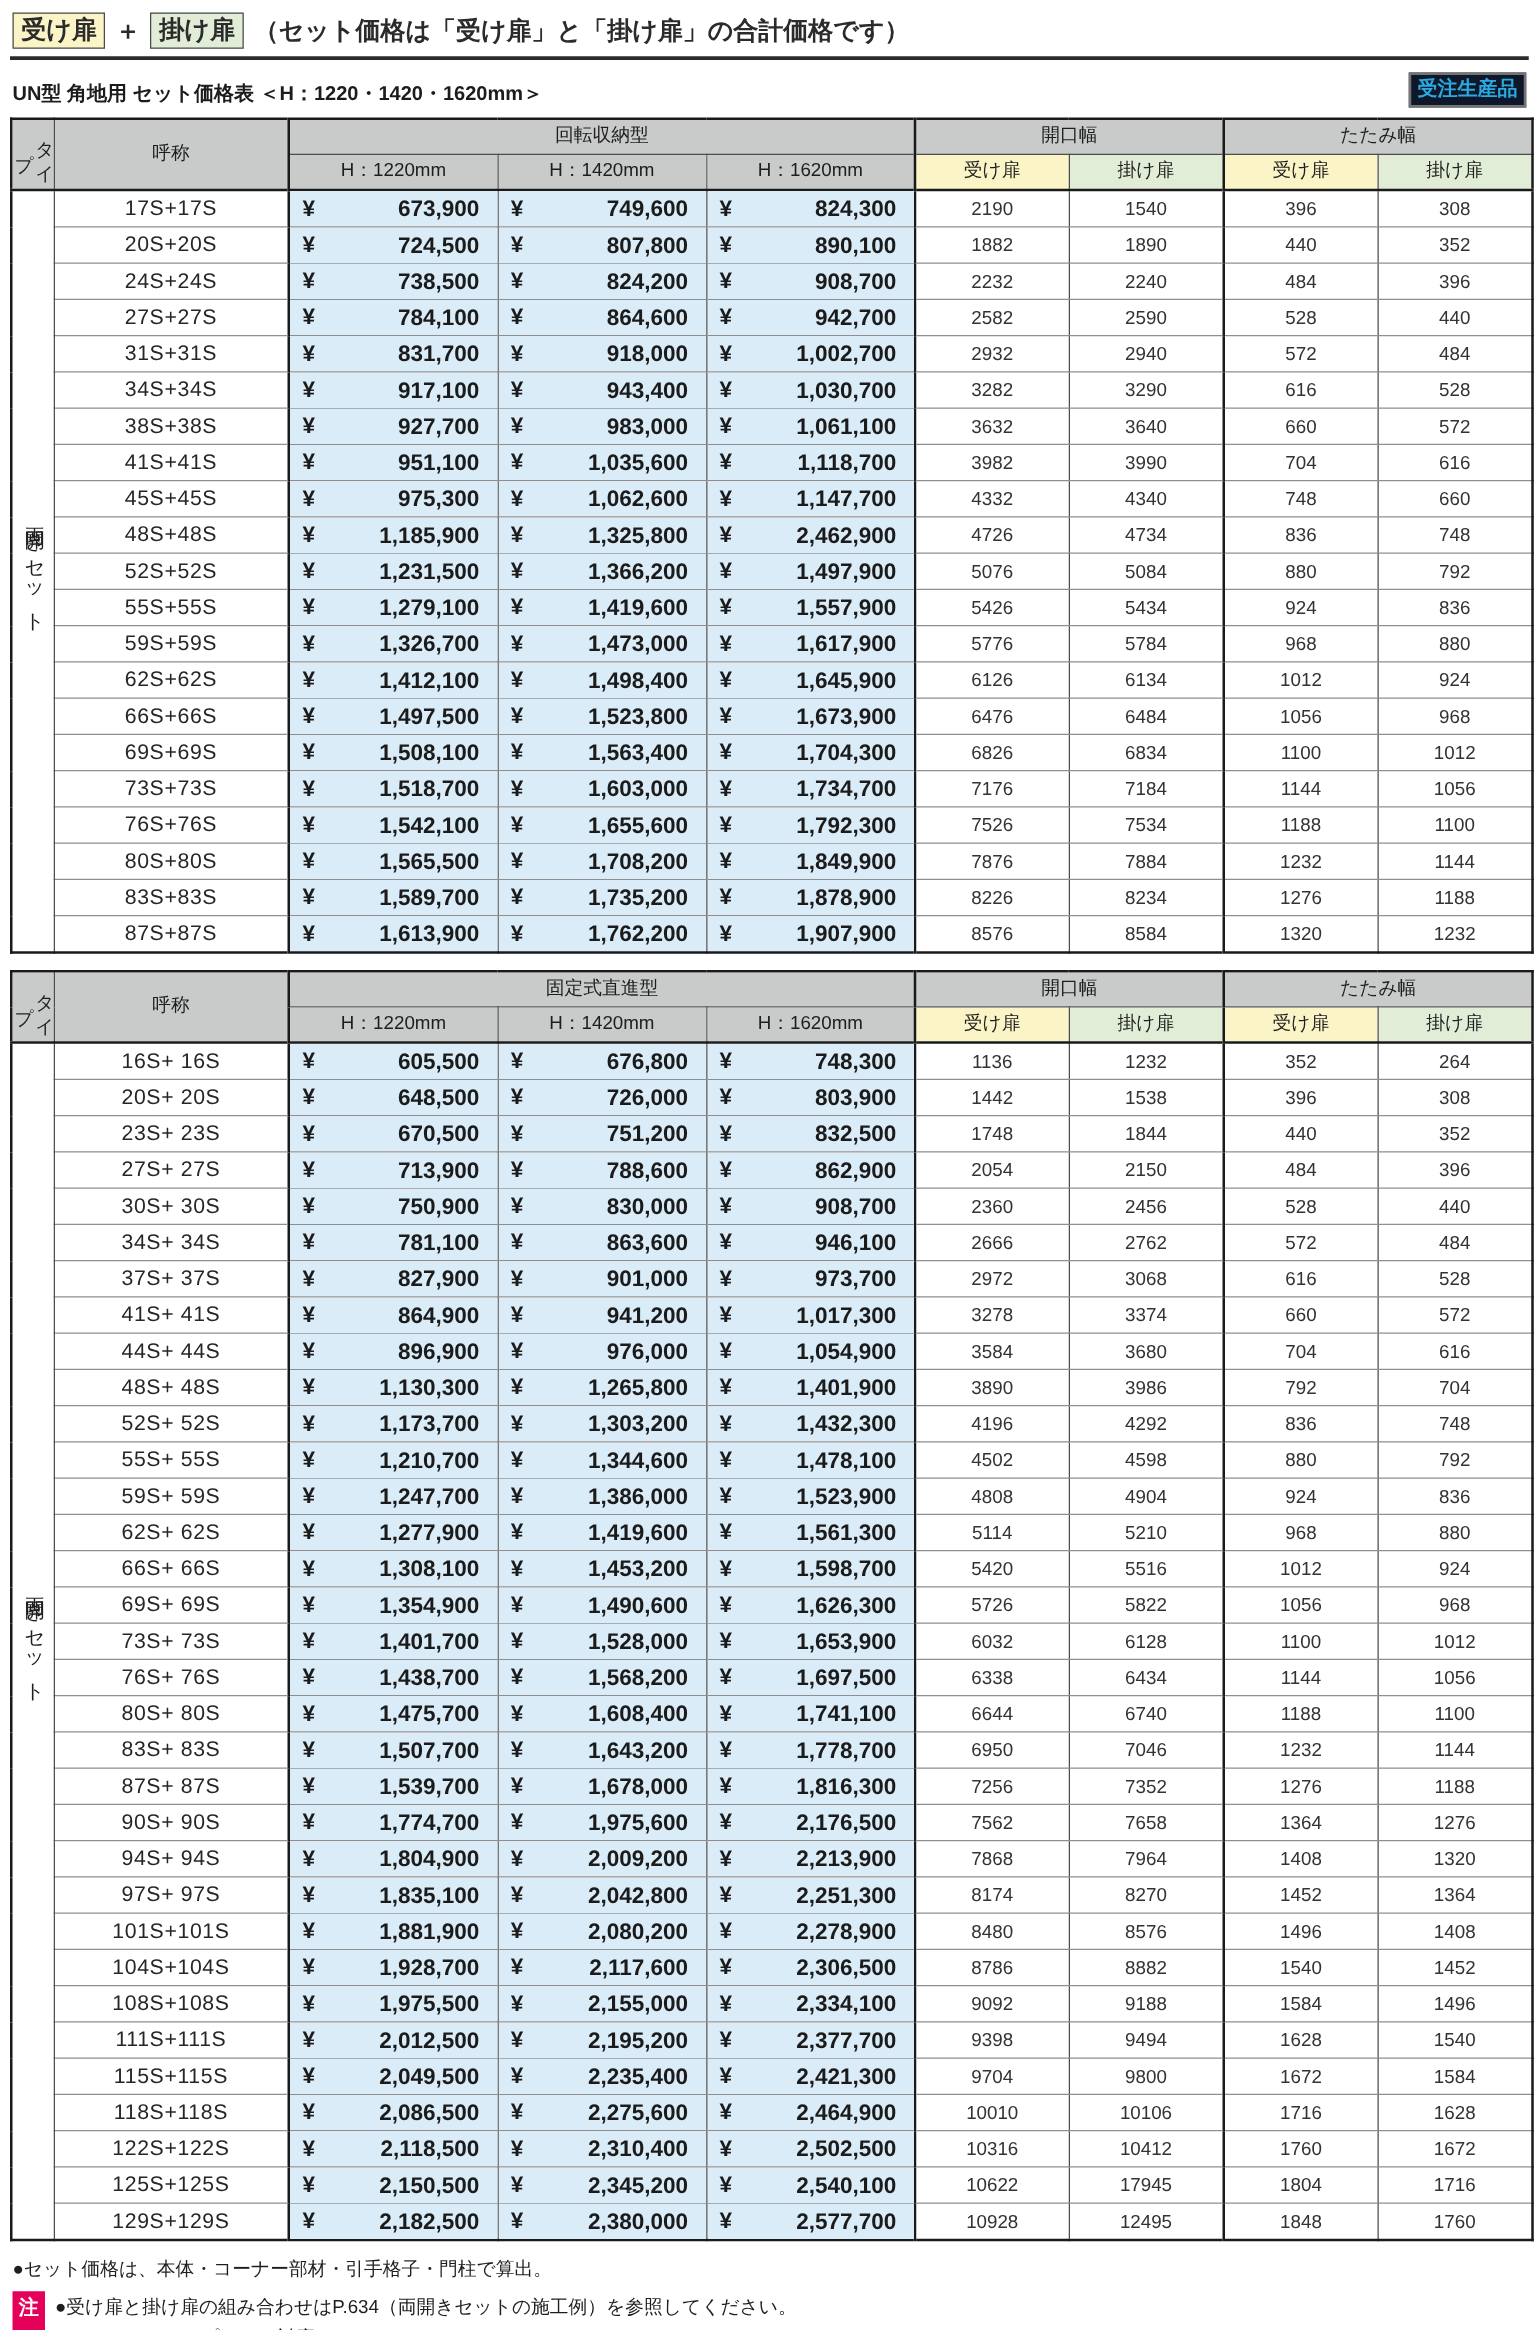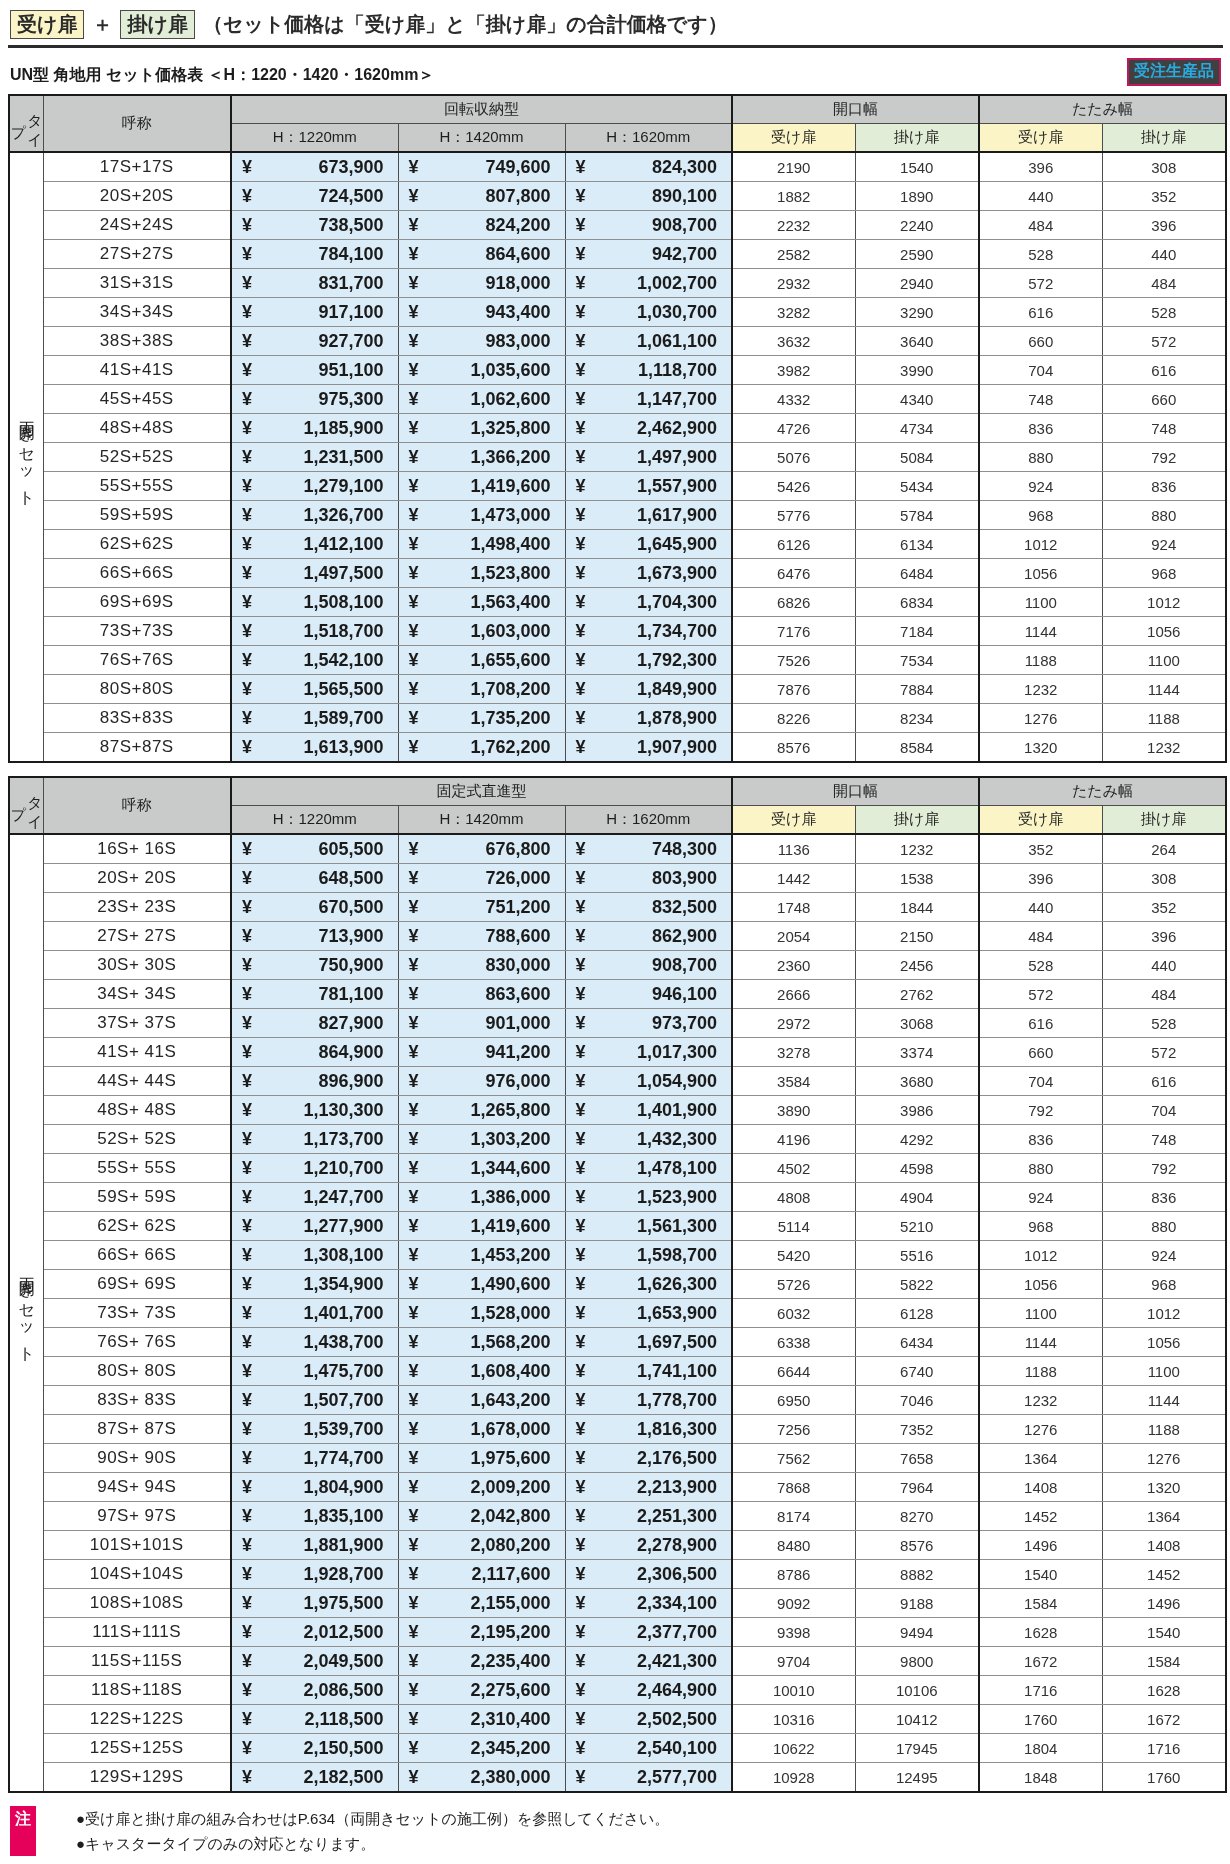--- a/index.html
+++ b/index.html
@@ -14,21 +14,21 @@
   .legend { display:flex; align-items:center; gap:8px; font-size:20px; font-weight:bold; color:#2b2b2b; margin:2px 0 6px 2px; }
   .chip { border:1px solid #4a4a4a; padding:1px 6px 2px 6px; line-height:24px; }
   .chip.yellow { background:#faf4c6; }
   .chip.green  { background:#e1edd6; }
   .legend .plus { font-weight:bold; }
   .rule { border:none; border-top:3px solid #2b2b2b; margin:4px 0 10px 0; }
 
   
   .title-row { display:flex; justify-content:space-between; align-items:flex-end; margin:0 2px 8px 2px; }
   .doc-title { font-size:16px; font-weight:bold; color:#1c1c1c; }
-  .order-badge { border:2px solid #be185d; color:#29abe2; font-size:16px; font-weight:bold; padding:1px 5px 2px 5px; background:#404040; }
+  .order-badge { border:2px solid #737373; color:#29abe2; font-size:16px; font-weight:bold; padding:1px 5px 2px 5px; background:#0f172a; }
 
   
   table.price-table { border-collapse:collapse; table-layout:fixed; width:1215px; border:2px solid #1a1a1a; margin-bottom:13px; }
   .price-table th, .price-table td { border:1px solid #4d4d4d; padding:0; text-align:center; vertical-align:middle; overflow:hidden; }
   .price-table thead { border-bottom:2px solid #1a1a1a; }
   .price-table thead th { background:#c9caca; font-size:15px; font-weight:normal; color:#1e1e1e; height:27px; line-height:1.1; }
   .price-table thead th.sub-uke  { background:#faf4c6; }
   .price-table thead th.sub-kake { background:#e1edd6; }
   .price-table .bl { border-left:2px solid #1a1a1a; }
 
@@ -42,21 +42,21 @@
   .price-table td.c-dim { background:#fff; font-size:15px; color:#333; }
 
   .v-text { writing-mode:vertical-rl; text-orientation:upright; letter-spacing:2px; display:inline-block; font-size:15px; color:#1e1e1e; }
   td.c-type .v-text { font-size:16px; letter-spacing:3px; }
 
   
   .notes { margin:2px 0 0 2px; font-size:15px; color:#1e1e1e; }
   .note-line { margin:4px 0 8px 0; }
   .chu-block { display:flex; align-items:stretch; gap:8px; }
   .chu-badge { background:#e5005a; color:#ffffff; font-size:16px; font-weight:bold; width:26px; display:flex; justify-content:center; padding-top:3px; }
-  .chu-items div { line-height:25px;margin-left:32px; }
+  .chu-items div { line-height:25px; }
 </style>
 </head>
 <body>
 
 <div class="page">
 
   <div class="legend">
     <span class="chip yellow">受け扉</span>
     <span class="plus">＋</span>
     <span class="chip green">掛け扉</span>
@@ -1160,20 +1160,21 @@
           </td>
           <td class="c-dim bl">10928</td>
           <td class="c-dim">12495</td>
           <td class="c-dim bl">1848</td>
           <td class="c-dim">1760</td>
         </tr>
       </tbody>
   </table>
 
   <div class="notes">
+    <div class="note-line">●セット価格は、本体・コーナー部材・引手格子・門柱で算出。</div>
     <div class="chu-block">
       <div class="chu-badge">注</div>
       <div class="chu-items">
         <div>●受け扉と掛け扉の組み合わせはP.634（両開きセットの施工例）を参照してください。</div>
         <div>●キャスタータイプのみの対応となります。</div>
 
       </div>
     </div>
   </div>
 

